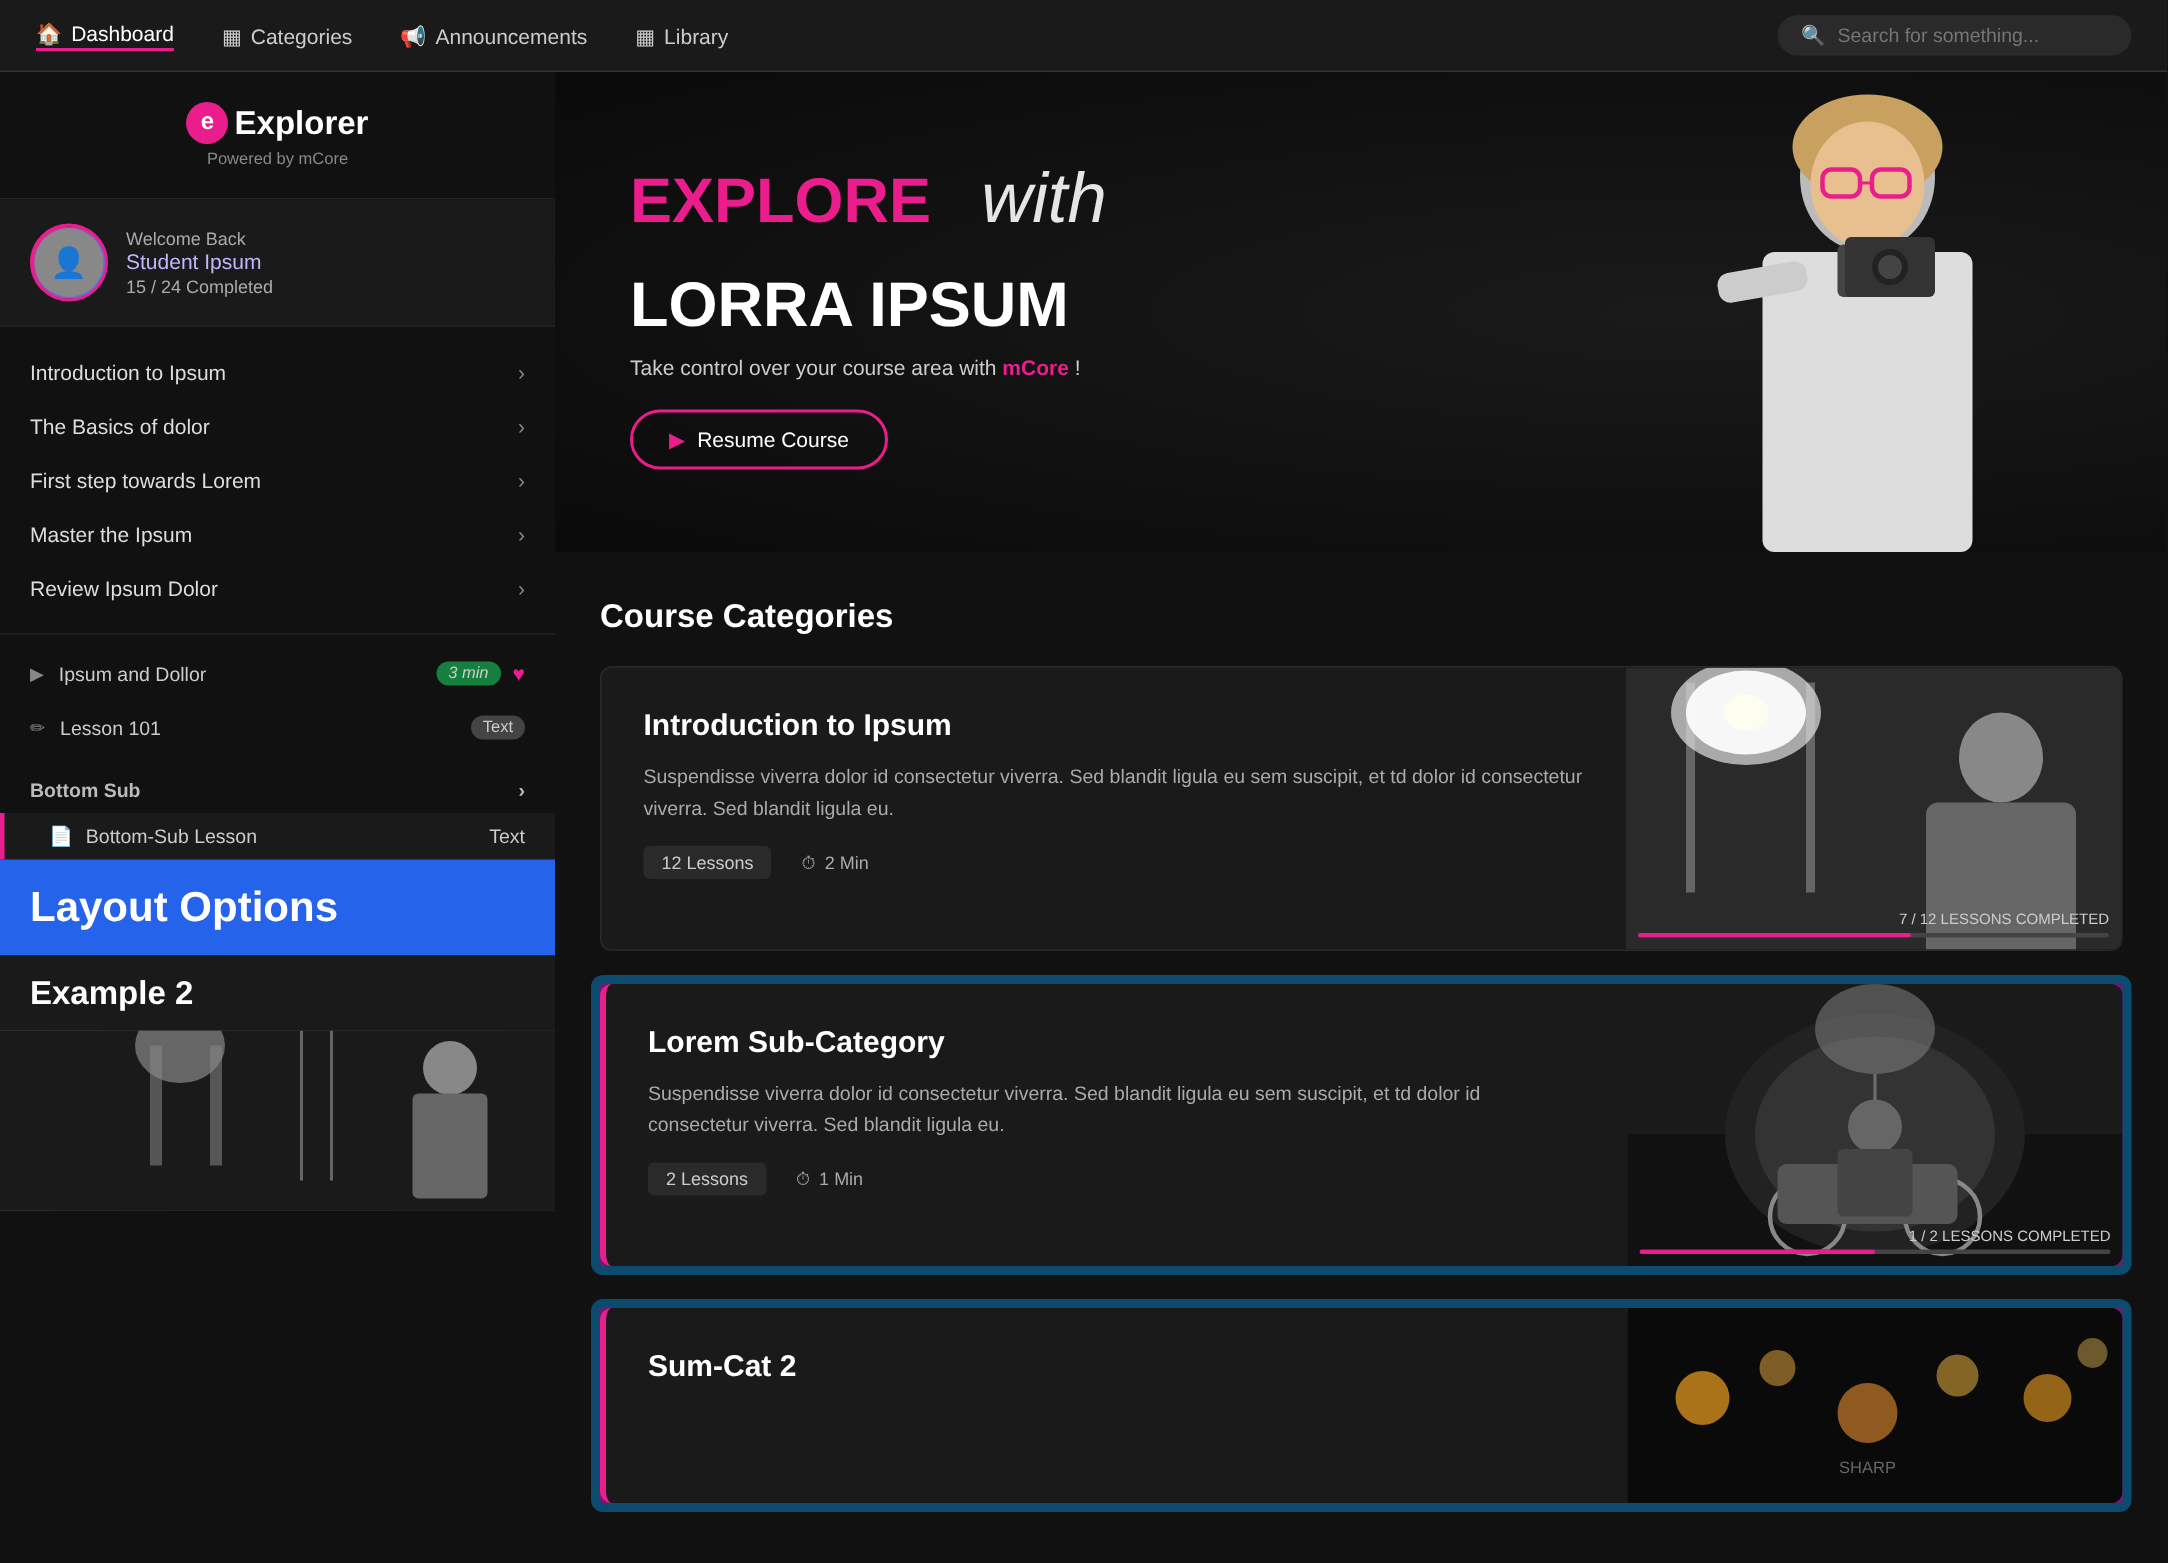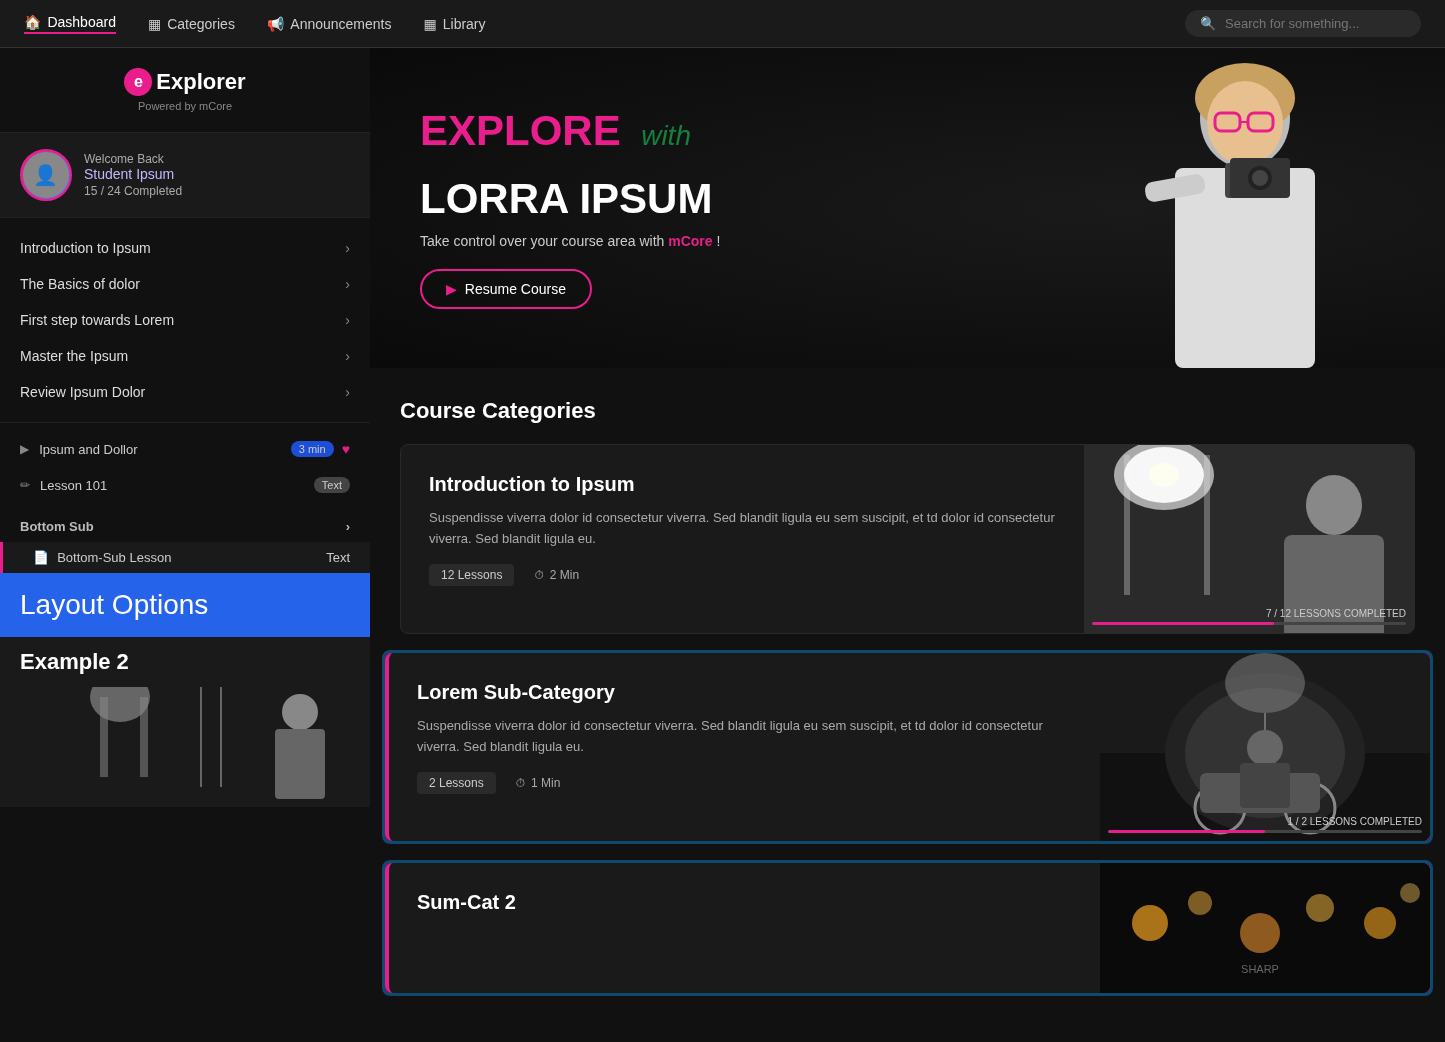--- a/index.html
+++ b/index.html
@@ -75,41 +75,41 @@
 
     .sidebar-lesson-items { padding: 8px 0; }
     .lesson-item {
       display: flex; align-items: center; justify-content: space-between;
       padding: 10px 20px; cursor: pointer; color: #ccc; font-size: 13px;
     }
     .lesson-item .lesson-left { display: flex; align-items: center; gap: 10px; }
     .lesson-item .play-icon { color: #888; font-size: 12px; }
     .lesson-item .heart-icon { color: #e91e8c; font-size: 14px; }
     .lesson-item .badge {
-      background: #1d4ed8; color: #ccc; font-size: 11px;
-      padding: 2px 8px; border-radius: 10px; display: flex; align-items: center; gap: 6px;
+      background: #15803d; color: #ccc; font-size: 11px;
+      padding: 2px 8px; border-radius: 10px; display: flex; align-items: center; gap: 6px; font-style: italic;
     }
     .lesson-item .text-badge { background: #444; color: #ccc; font-size: 11px; padding: 2px 8px; border-radius: 10px; }
 
     .submenu-item {
       display: flex; align-items: center; justify-content: space-between;
       padding: 8px 20px; cursor: pointer; color: #bbb; font-size: 13px; font-weight: bold;
     }
     .bottom-sub-lesson {
       display: flex; align-items: center; justify-content: space-between;
       padding: 8px 20px 8px 30px; cursor: pointer; color: #ccc; font-size: 13px;
       background: #1a1a1a; border-left: 3px solid #e91e8c;
     }
     .bottom-sub-lesson .lesson-left { display: flex; align-items: center; gap: 8px; }
 
     
     .layout-options-overlay {
       background: #2563eb; padding: 16px 20px;
     }
-    .layout-options-title { font-size: 28px; font-weight: 400; color: #fff; }
+    .layout-options-title { font-size: 28px; font-weight: 700; color: #fff; }
     .example-overlay {
       background: #1a1a1a; padding: 12px 20px;
     }
     .example-title { font-size: 22px; font-weight: 900; color: #fff; }
 
     
     .sidebar-card {
       background: #1a1a1a;
     }
     .card-image {
@@ -146,21 +146,21 @@
       position: absolute; inset: 0;
       background: radial-gradient(ellipse at 70% 50%, #1a1a1a 0%, #0a0a0a 100%);
     }
     .hero-person {
       position: absolute; right: 60px; bottom: 0; top: 0;
       width: 280px;
       display: flex; align-items: flex-end; justify-content: center;
     }
     .hero-text { position: relative; z-index: 2; padding: 40px 50px; }
     .hero-explore { font-size: 42px; font-weight: 900; color: #e91e8c; display: inline; }
-    .hero-with { font-size: 28px; font-style: italic; color: #15803d; margin-left: 16px; display: inline; }
+    .hero-with { font-size: 47px; font-style: italic; color: #e5e5e5; margin-left: 29px; display: inline; }
     .hero-name { font-size: 42px; font-weight: 900; color: #fff; margin-top: 20px; }
     .hero-sub { font-size: 14px; color: #ccc; margin-top: 10px; }
     .hero-sub strong { color: #e91e8c; }
     .resume-btn {
       margin-top: 20px; display: inline-flex; align-items: center; gap: 8px;
       background: transparent; border: 2px solid #e91e8c;
       color: #fff; padding: 10px 24px; border-radius: 25px;
       font-size: 14px; cursor: pointer;
     }
     .resume-btn .play { color: #e91e8c; font-size: 14px; }
@@ -192,22 +192,22 @@
     }
     .lessons-label {
       font-size: 10px; color: #ccc; text-align: right; margin-bottom: 3px;
     }
     .progress-bar {
       height: 3px; background: #444; border-radius: 2px; overflow: hidden;
     }
     .progress-fill { height: 100%; background: #e91e8c; border-radius: 2px; }
 
     .sub-category-card {
-      border: 3px solid #0c4a6e; border-radius: 8px; overflow: hidden;
-      margin: 0 12px 16px; background: #701a75;
+      border: 6px solid #0c4a6e; border-radius: 8px; overflow: hidden;
+      margin: 0 24px 16px; background: #701a75;
     }
 
     
     ::-webkit-scrollbar { width: 6px; }
     ::-webkit-scrollbar-track { background: #111; }
     ::-webkit-scrollbar-thumb { background: #333; border-radius: 3px; }
   </style>
 </head>
 <body>
 

